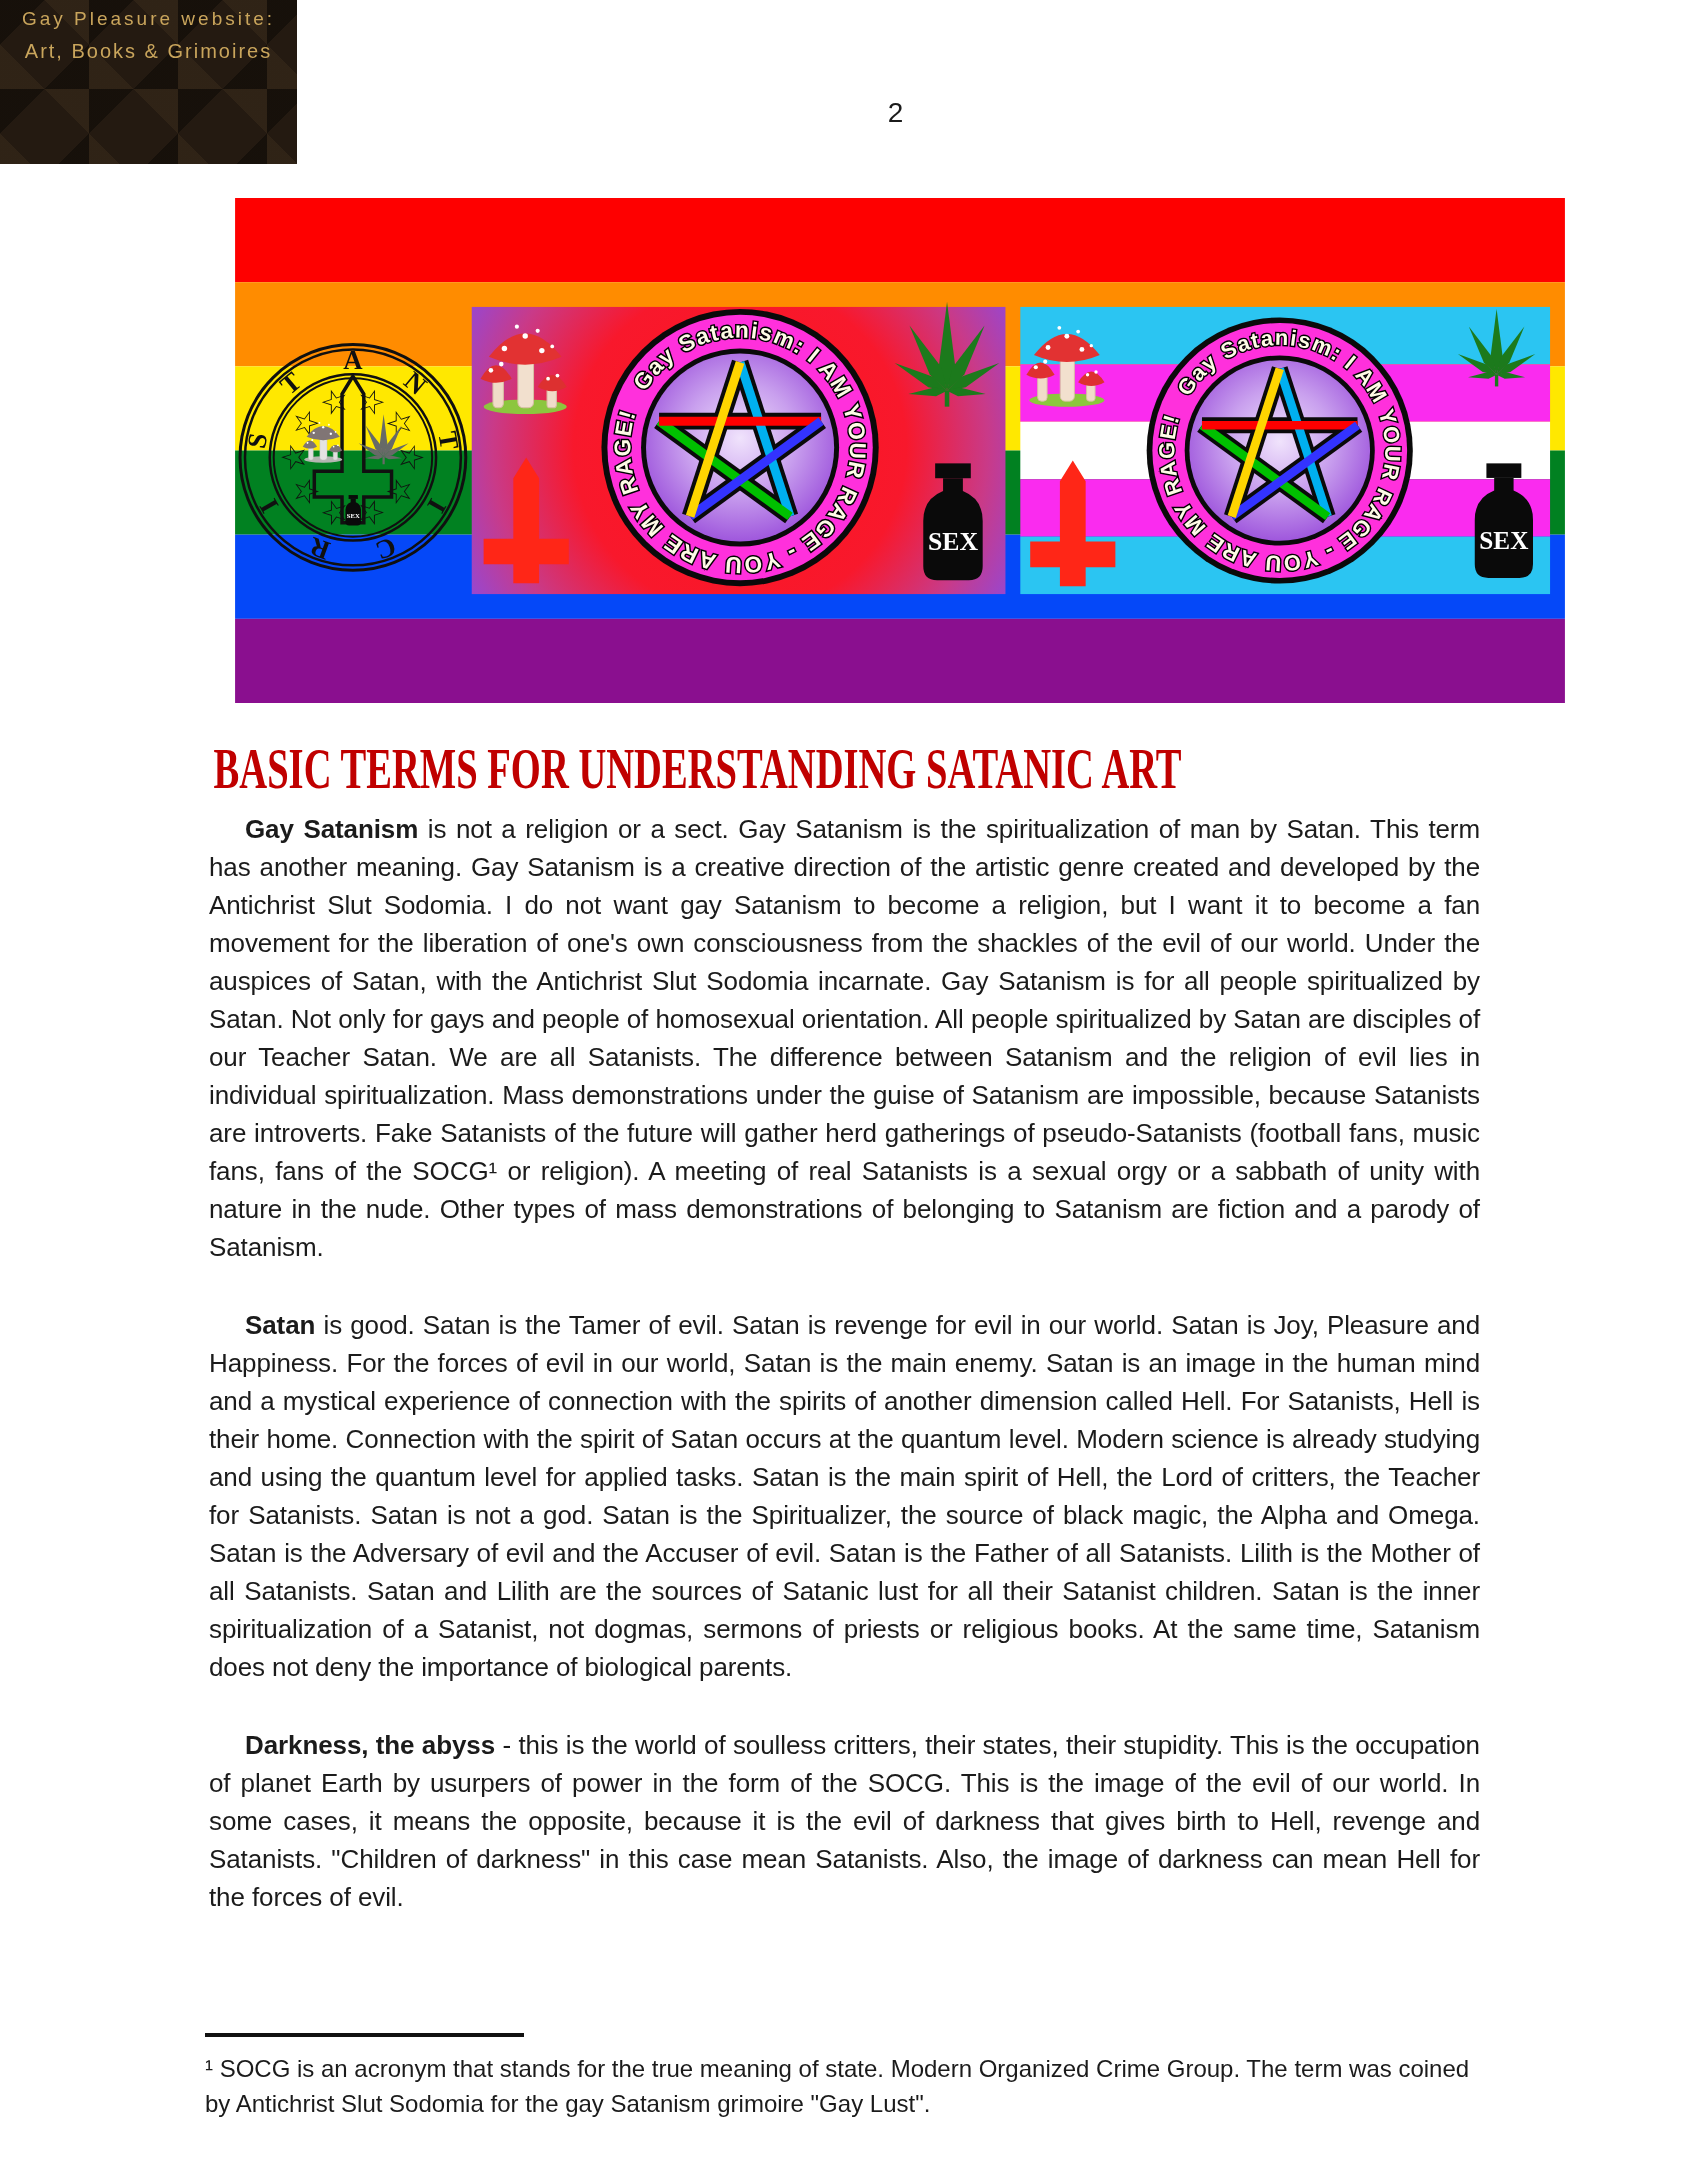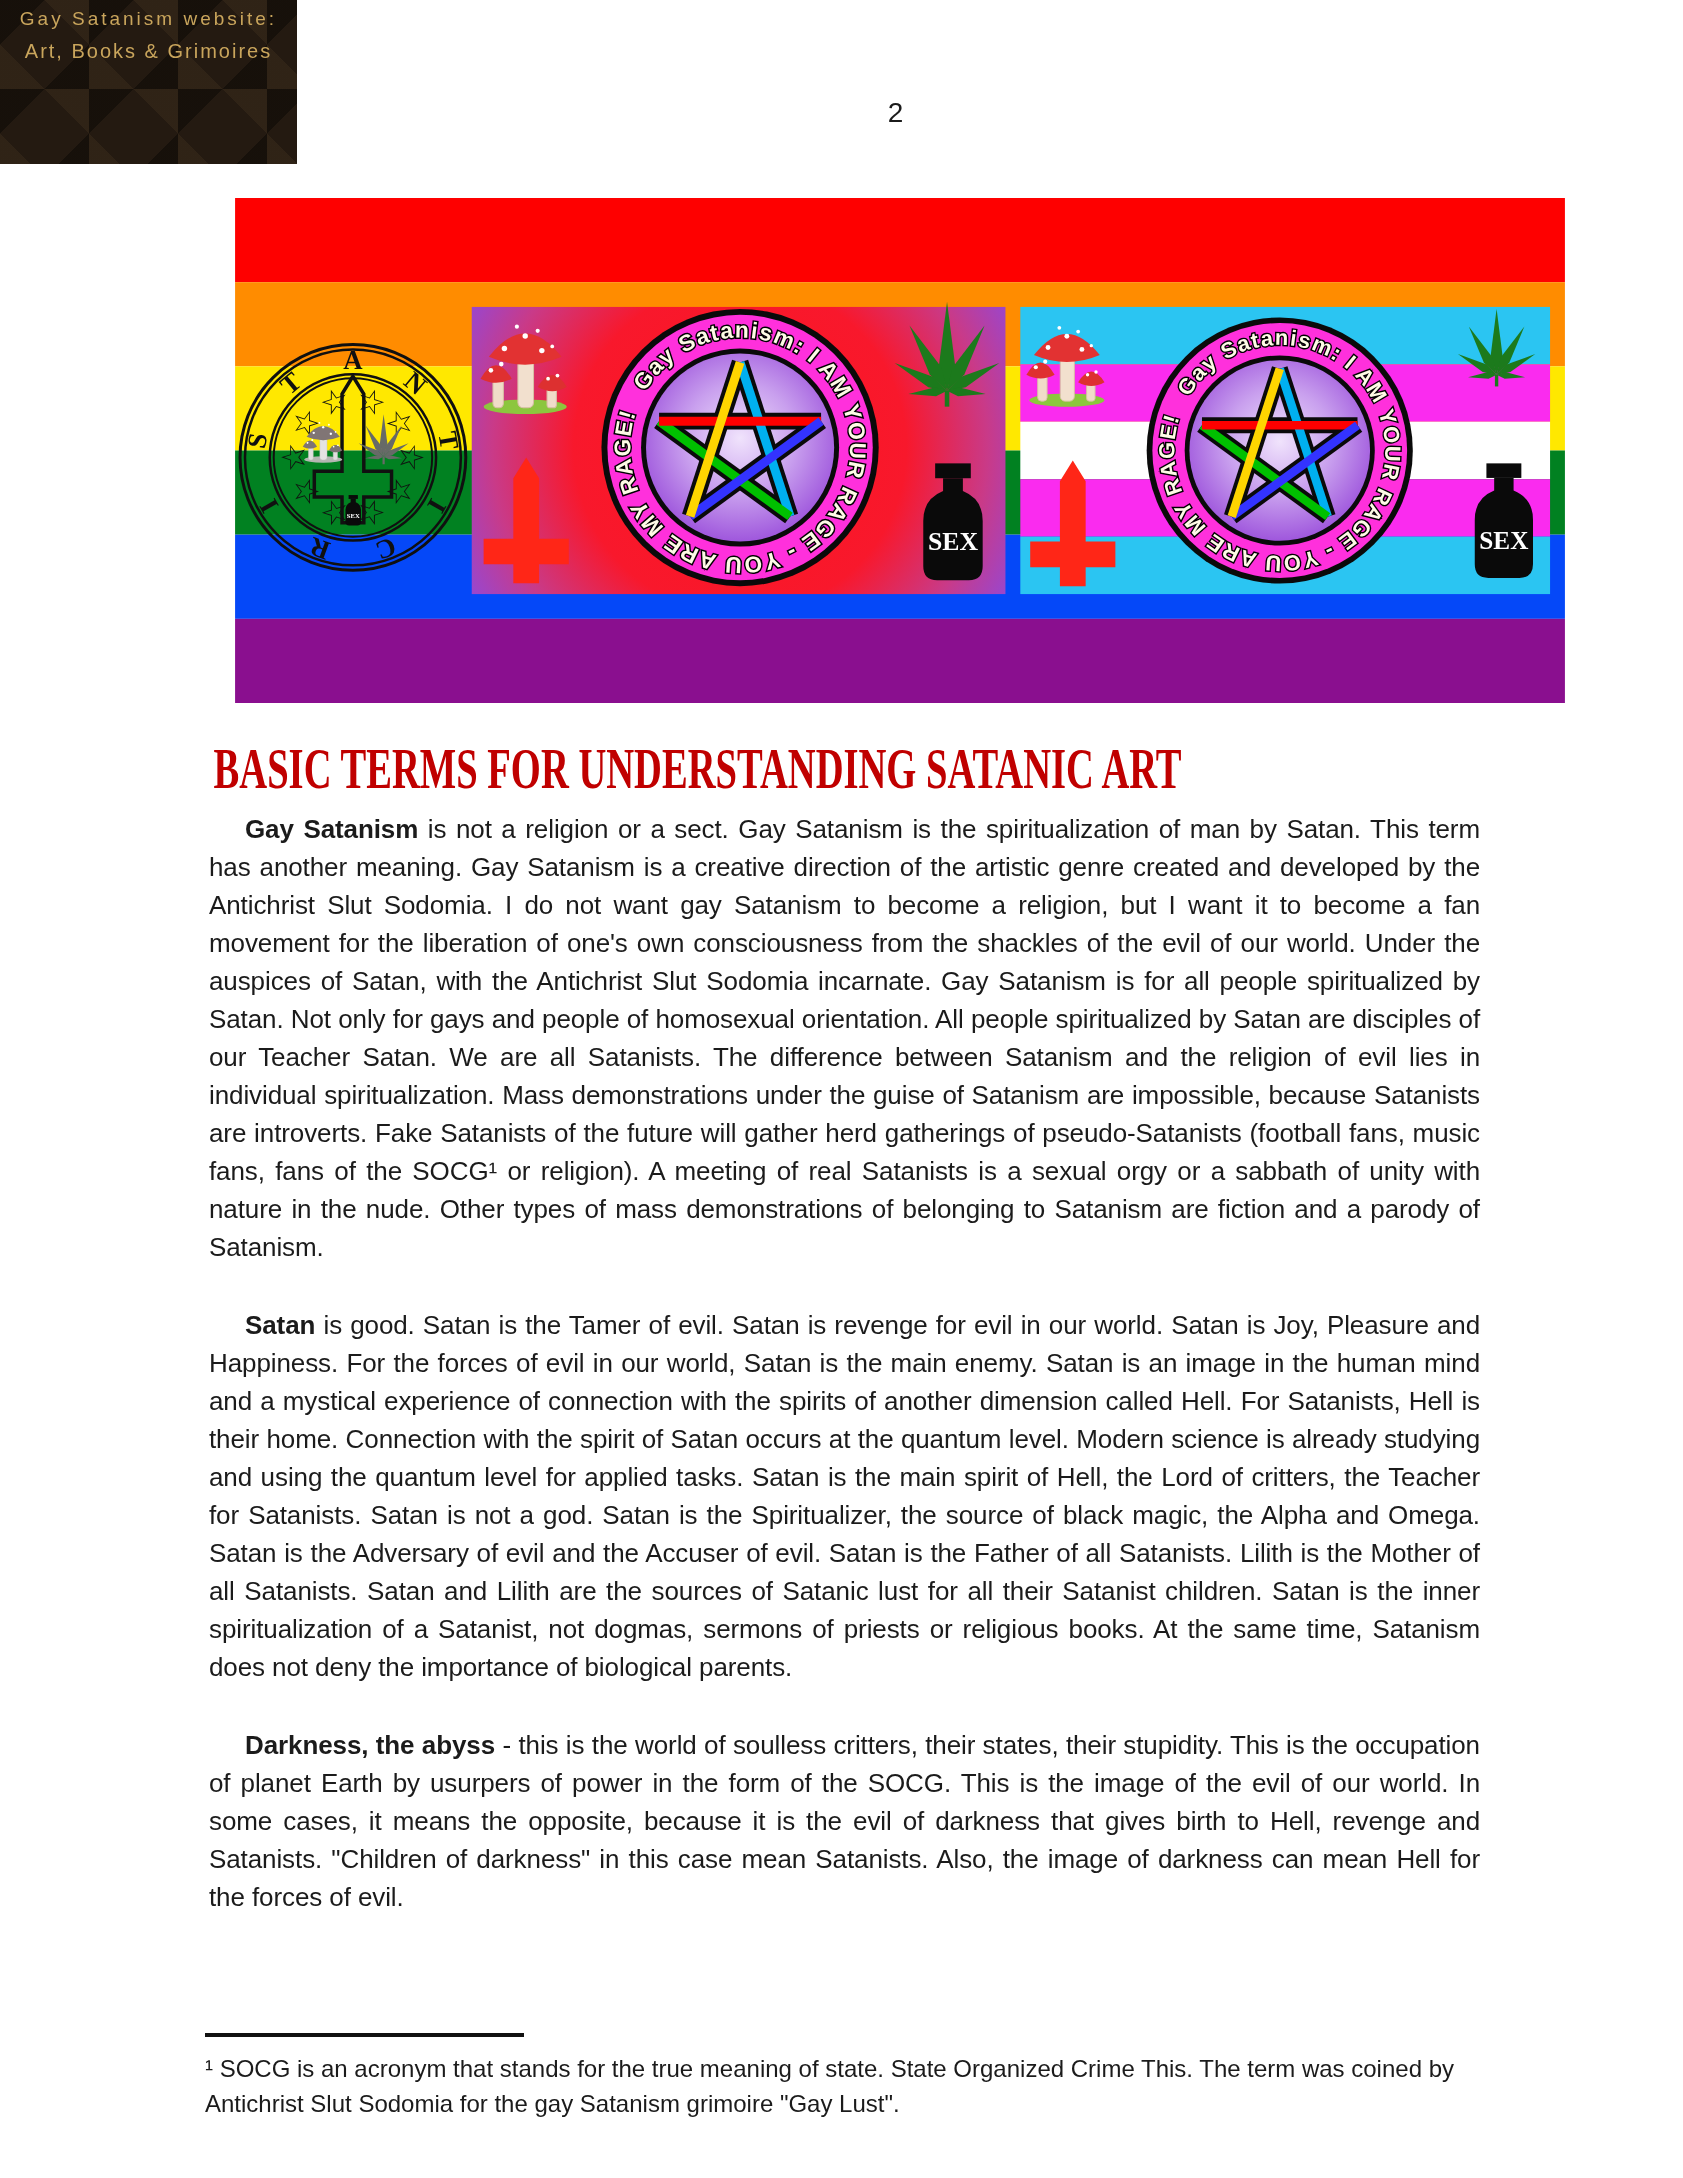--- a/index.html
+++ b/index.html
@@ -42,21 +42,21 @@
 
   
   .footnote-rule{position:absolute;left:205px;top:2033px;width:319px;height:4px;background:#111;}
   .footnote{position:absolute;left:205px;top:2051px;width:1271px;
         font-size:24px;line-height:35px;text-align:left;color:#1b1b1b;}
 </style>
 </head>
 <body>
 
 <div class="logo">
-  <div class="logo-line1">Gay Satanism website:</div>
+  <div class="logo-line1">Gay Pleasure website:</div>
   <div class="logo-line3">Art, Books &amp; Grimoires</div>
 </div>
 
 <div class="page-number">2</div>
 
 <svg class="banner" viewBox="0 0 1343 510" xmlns="http://www.w3.org/2000/svg" xmlns:xlink="http://www.w3.org/1999/xlink">
   <defs>
     <radialGradient id="discGrad" cx="0.5" cy="0.45" r="0.65">
       <stop offset="0%" stop-color="#F0E3FC"></stop>
       <stop offset="45%" stop-color="#C9A0EE"></stop>
@@ -214,14 +214,14 @@
   </svg>
 
   <p><b>Gay Satanism</b><span> is not a religion or a sect. Gay Satanism is the spiritualization of man by Satan. This term has another meaning. Gay Satanism is a creative direction of the artistic genre created and developed by the Antichrist Slut Sodomia. I do not want gay Satanism to become a religion, but I want it to become a fan movement for the liberation of one's own consciousness from the shackles of the evil of our world. Under the auspices of Satan, with the Antichrist Slut Sodomia incarnate. Gay Satanism is for all people spiritualized by Satan. Not only for gays and people of homosexual orientation. All people spiritualized by Satan are disciples of our Teacher Satan. We are all Satanists. The difference between Satanism and the religion of evil lies in individual spiritualization. Mass demonstrations under the guise of Satanism are impossible, because Satanists are introverts. Fake Satanists of the future will gather herd gatherings of pseudo-Satanists (football fans, music fans, fans of the SOCG¹ or religion). A meeting of real Satanists is a sexual orgy or a sabbath of unity with nature in the nude. Other types of mass demonstrations of belonging to Satanism are fiction and a parody of Satanism.</span></p>
 
   <p><b>Satan</b><span> is good. Satan is the Tamer of evil. Satan is revenge for evil in our world. Satan is Joy, Pleasure and Happiness. For the forces of evil in our world, Satan is the main enemy. Satan is an image in the human mind and a mystical experience of connection with the spirits of another dimension called Hell. For Satanists, Hell is their home. Connection with the spirit of Satan occurs at the quantum level. Modern science is already studying and using the quantum level for applied tasks. Satan is the main spirit of Hell, the Lord of critters, the Teacher for Satanists. Satan is not a god. Satan is the Spiritualizer, the source of black magic, the Alpha and Omega. Satan is the Adversary of evil and the Accuser of evil. Satan is the Father of all Satanists. Lilith is the Mother of all Satanists. Satan and Lilith are the sources of Satanic lust for all their Satanist children. Satan is the inner spiritualization of a Satanist, not dogmas, sermons of priests or religious books. At the same time, Satanism does not deny the importance of biological parents.</span></p>
 
   <p><b>Darkness, the abyss</b><span> - this is the world of soulless critters, their states, their stupidity. This is the occupation of planet Earth by usurpers of power in the form of the SOCG. This is the image of the evil of our world. In some cases, it means the opposite, because it is the evil of darkness that gives birth to Hell, revenge and Satanists. "Children of darkness" in this case mean Satanists. Also, the image of darkness can mean Hell for the forces of evil.</span></p>
 </div>
 
 <div class="footnote-rule"></div>
-<div class="footnote">¹ SOCG is an acronym that stands for the true meaning of state. State Organized Crime This. The term was coined by Antichrist Slut Sodomia for the gay Satanism grimoire "Gay Lust".</div>
+<div class="footnote">¹ SOCG is an acronym that stands for the true meaning of state. Modern Organized Crime Group. The term was coined by Antichrist Slut Sodomia for the gay Satanism grimoire "Gay Lust".</div>
 
 
 </body></html>

